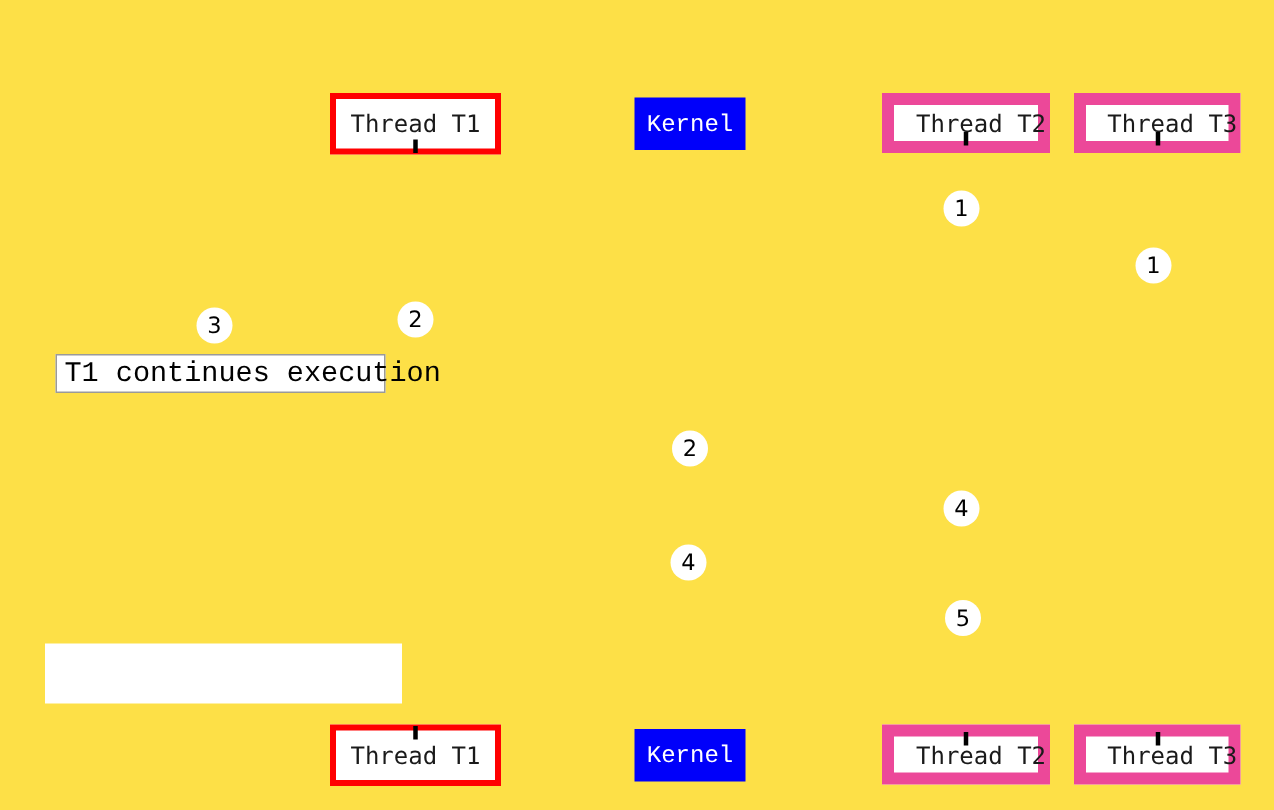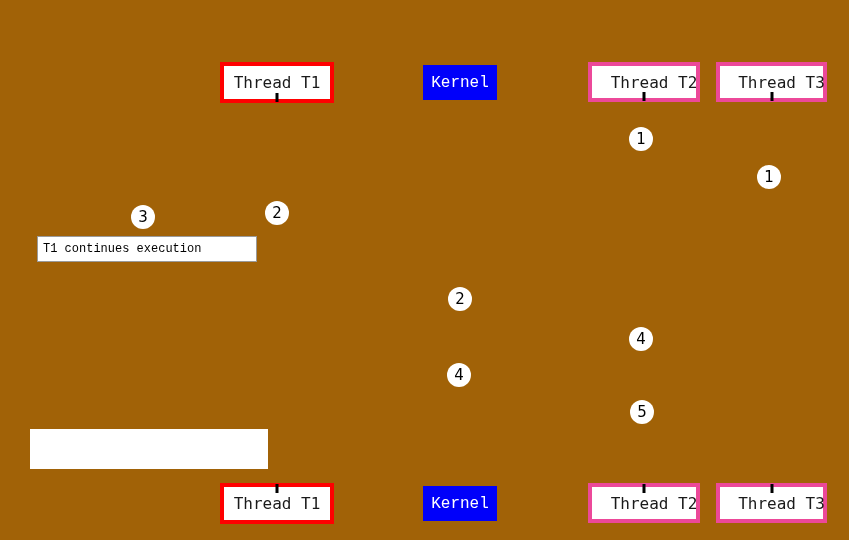--- a/index.html
+++ b/index.html
@@ -1,37 +1,37 @@
 <!DOCTYPE html>
 <html><head>
 <meta charset="utf-8">
 <style>
   html,body{margin:0;padding:0;background:#000;}
   .canvas{
-    position:relative;width:849px;height:540px;background:#a16207;overflow:hidden;
+    position:relative;width:849px;height:540px;background:#fde047;overflow:hidden;
     font-family:"DejaVu Sans Mono", monospace;
   }
   .actor{
     position:absolute;display:flex;align-items:center;justify-content:center;
     background:#fff;color:#1a1a1a;font-size:16px;box-sizing:border-box;white-space:nowrap;
   }
   .actor.red{border:4px solid #f00;}
-  .actor.blue{border:4px solid #ec4899;padding-left:20px;}
+  .actor.blue{border:8px solid #ec4899;padding-left:20px;}
   .actor.kernel{background:#0000fa;color:#fff;border:none;font-family:Liberation Mono, monospace;}
   .notch{position:absolute;left:50%;transform:translateX(-50%);width:3px;height:9px;background:#000;}
   .notch.nb{bottom:-3px;}
   .notch.nt{top:-3px;}
   .marker{
     position:absolute;width:24px;height:24px;border-radius:50%;background:#fff;color:#000;
     display:flex;align-items:center;justify-content:center;
     font-family:"DejaVu Sans", sans-serif;font-size:15px;
   }
   .note{
     position:absolute;background:#fff;color:#000;box-sizing:border-box;
-    font-family:"Liberation Mono", monospace;font-size:12px;
+    font-family:"Liberation Mono", monospace;font-size:19px;
     display:flex;align-items:center;padding-left:5px;border:1px solid #9a9a9a;white-space:nowrap;
   }
   .blank-box{position:absolute;background:#fff;}
 </style>
 </head>
 <body>
 
 <div class="canvas">
 
   <div class="actor red" style="left:220px;top:62px;width:114px;height:41px;">

